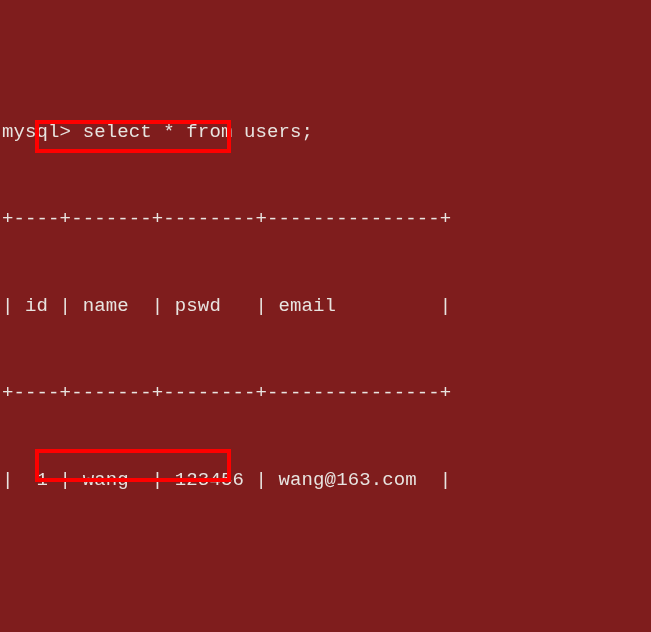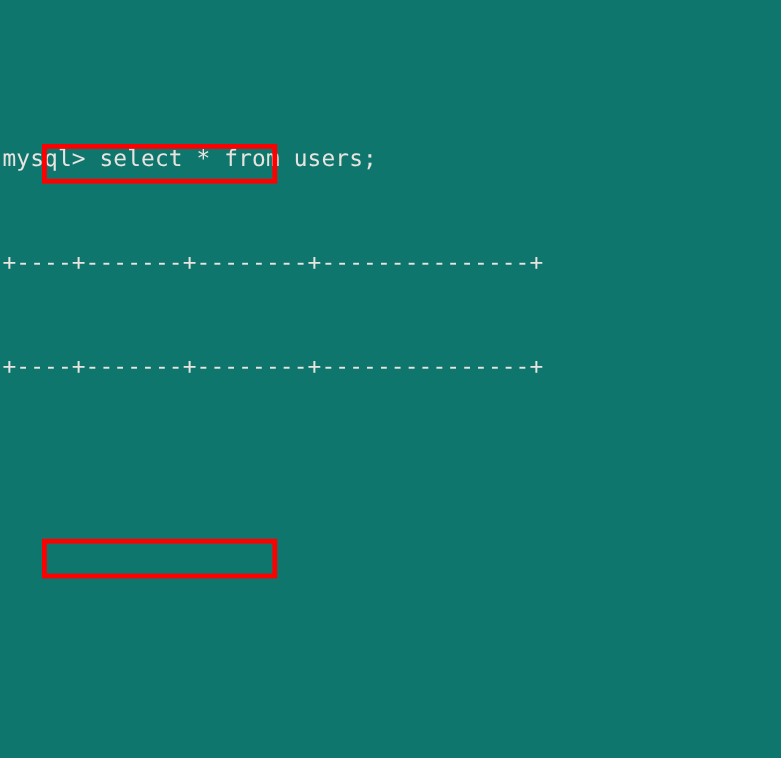--- a/index.html
+++ b/index.html
@@ -47,27 +47,29 @@
   #box-dong {
     left: 35px;
     top: 449px;
     width: 196px;
     height: 33px;
   }
 </style>
 </head>
 <body>
 
-<div id="terminal" style="background: #0f766e; color: rgb(232, 228, 224);">
+<div id="terminal" style="background: #7f1d1d; color: rgb(232, 228, 224); font-family: Liberation Mono, monospace;">
   <div id="screen">
 
     
     <div class="line">mysql&gt; select * from users;</div>
     <div class="line">+----+-------+--------+---------------+</div>
+    <div class="line">| id | name  | pswd   | email         |</div>
     <div class="line">+----+-------+--------+---------------+</div>
+    <div class="line">|  1 | wang  | 123456 | wang@163.com  |</div>
     
     
     
     
 
     
 
     
     
     

